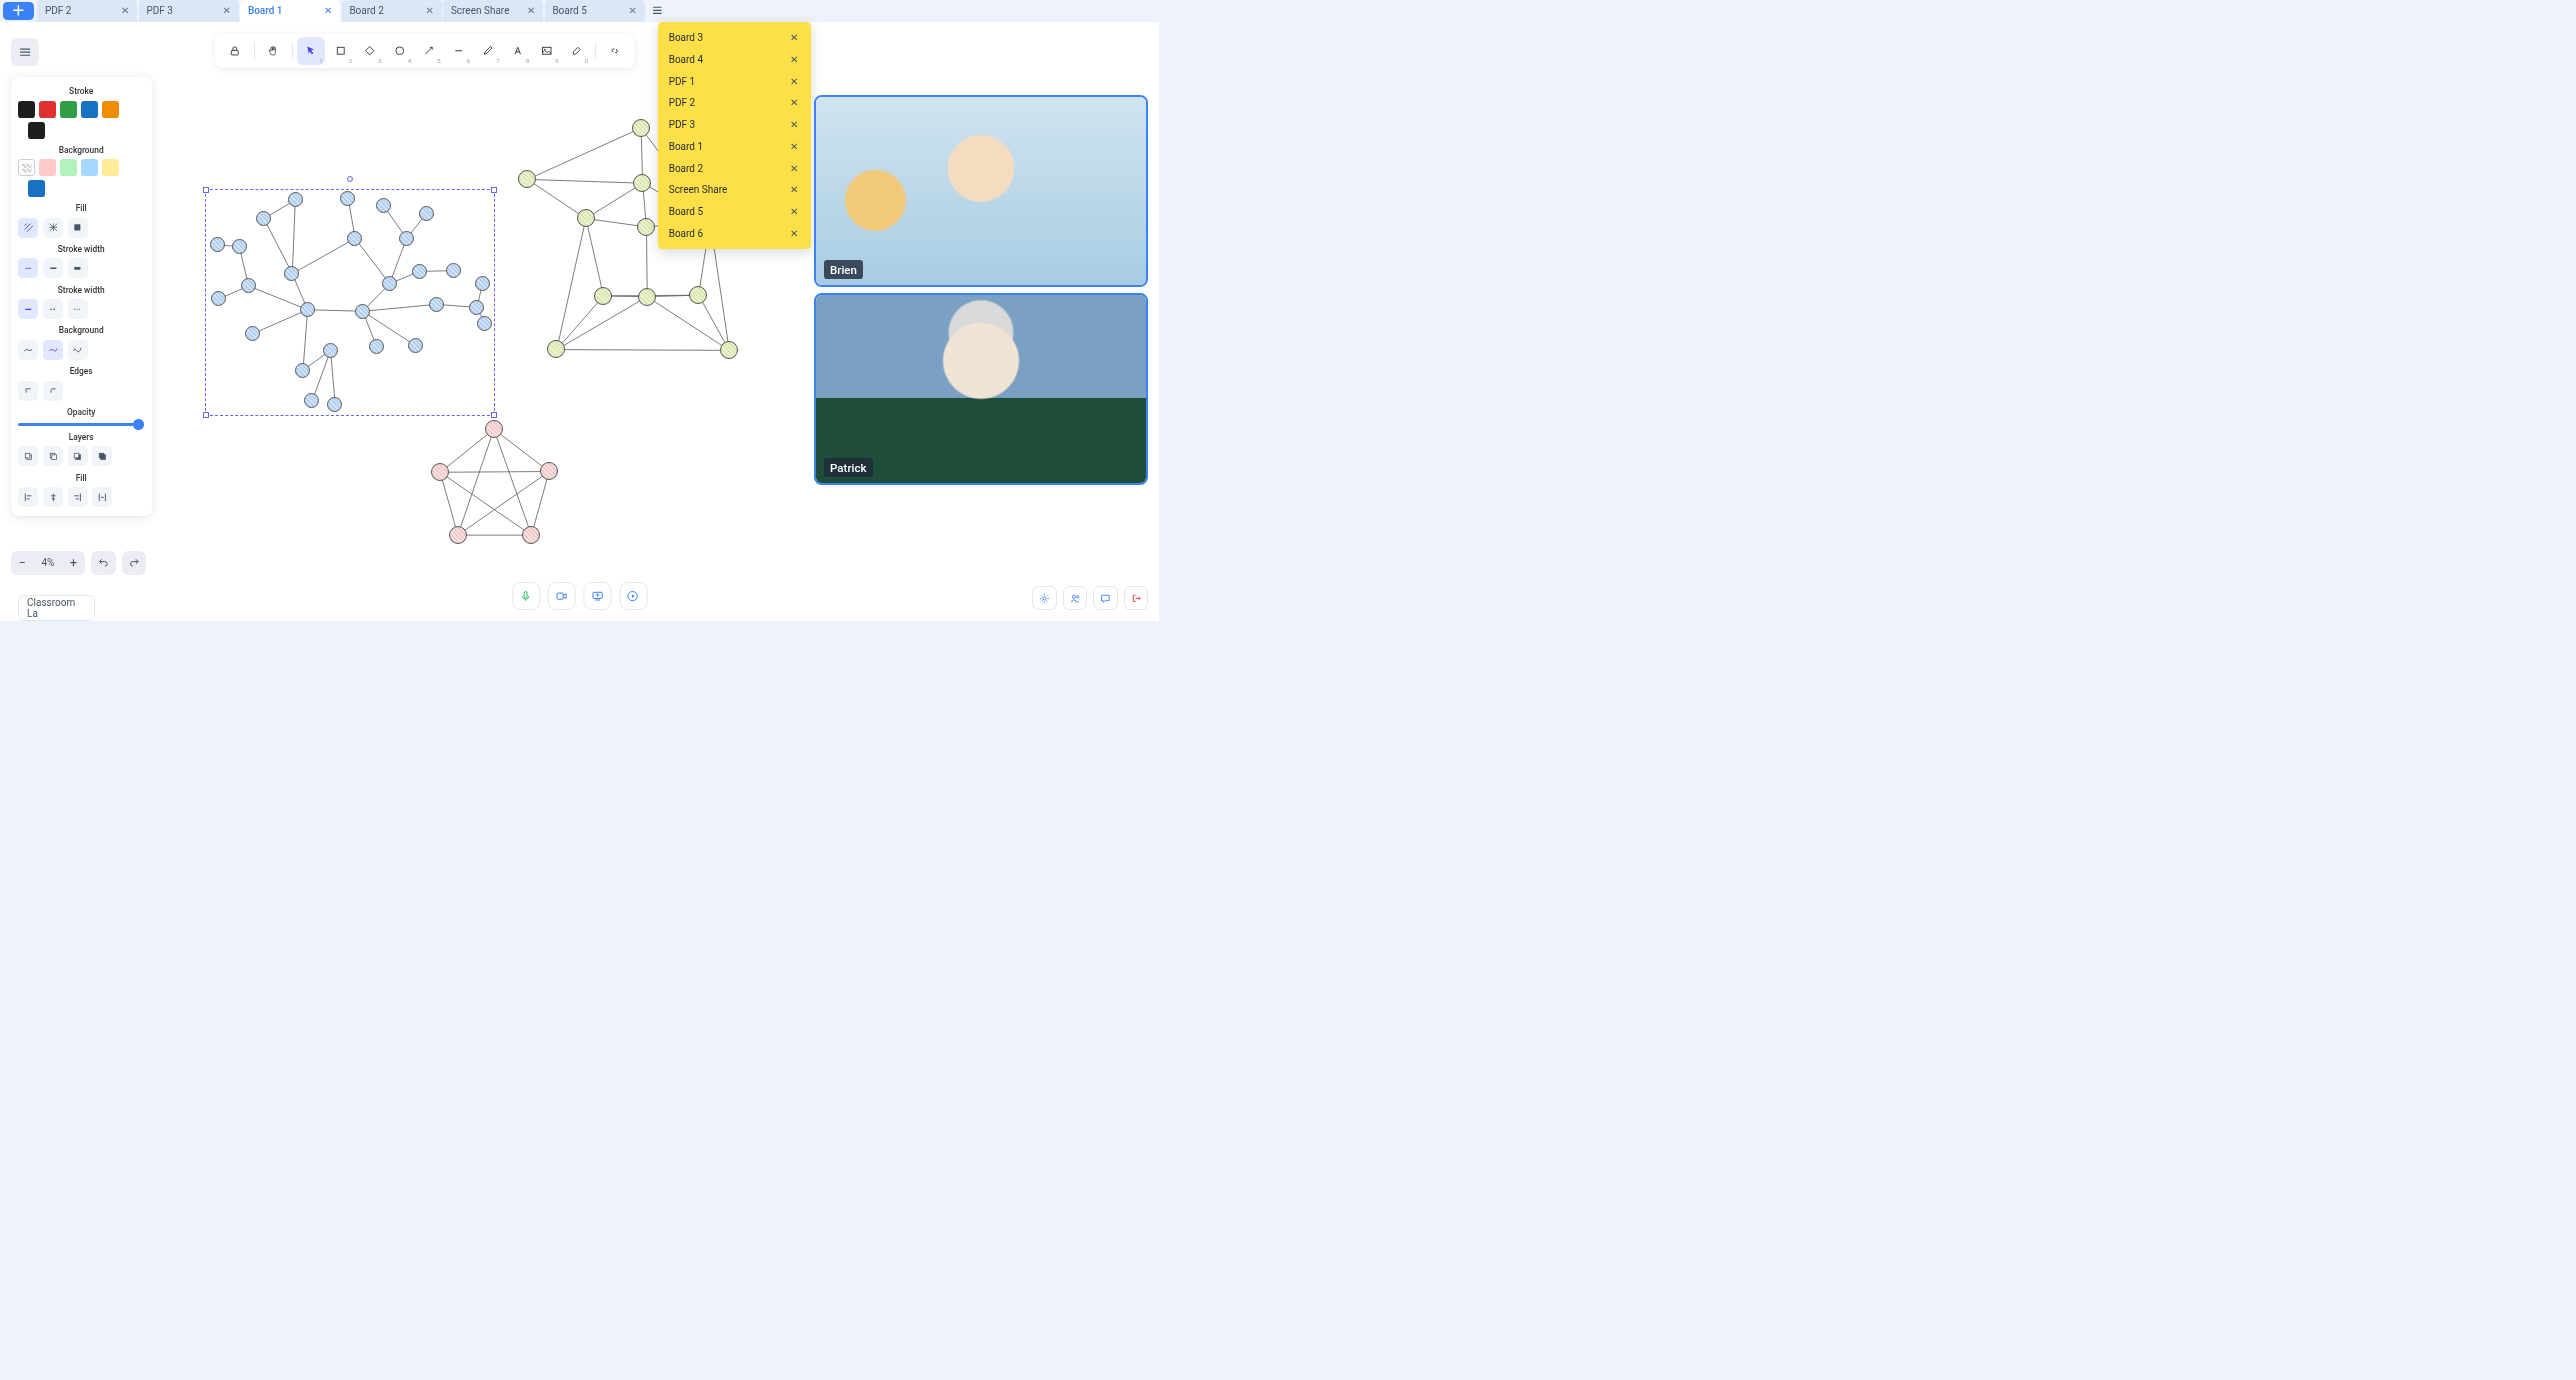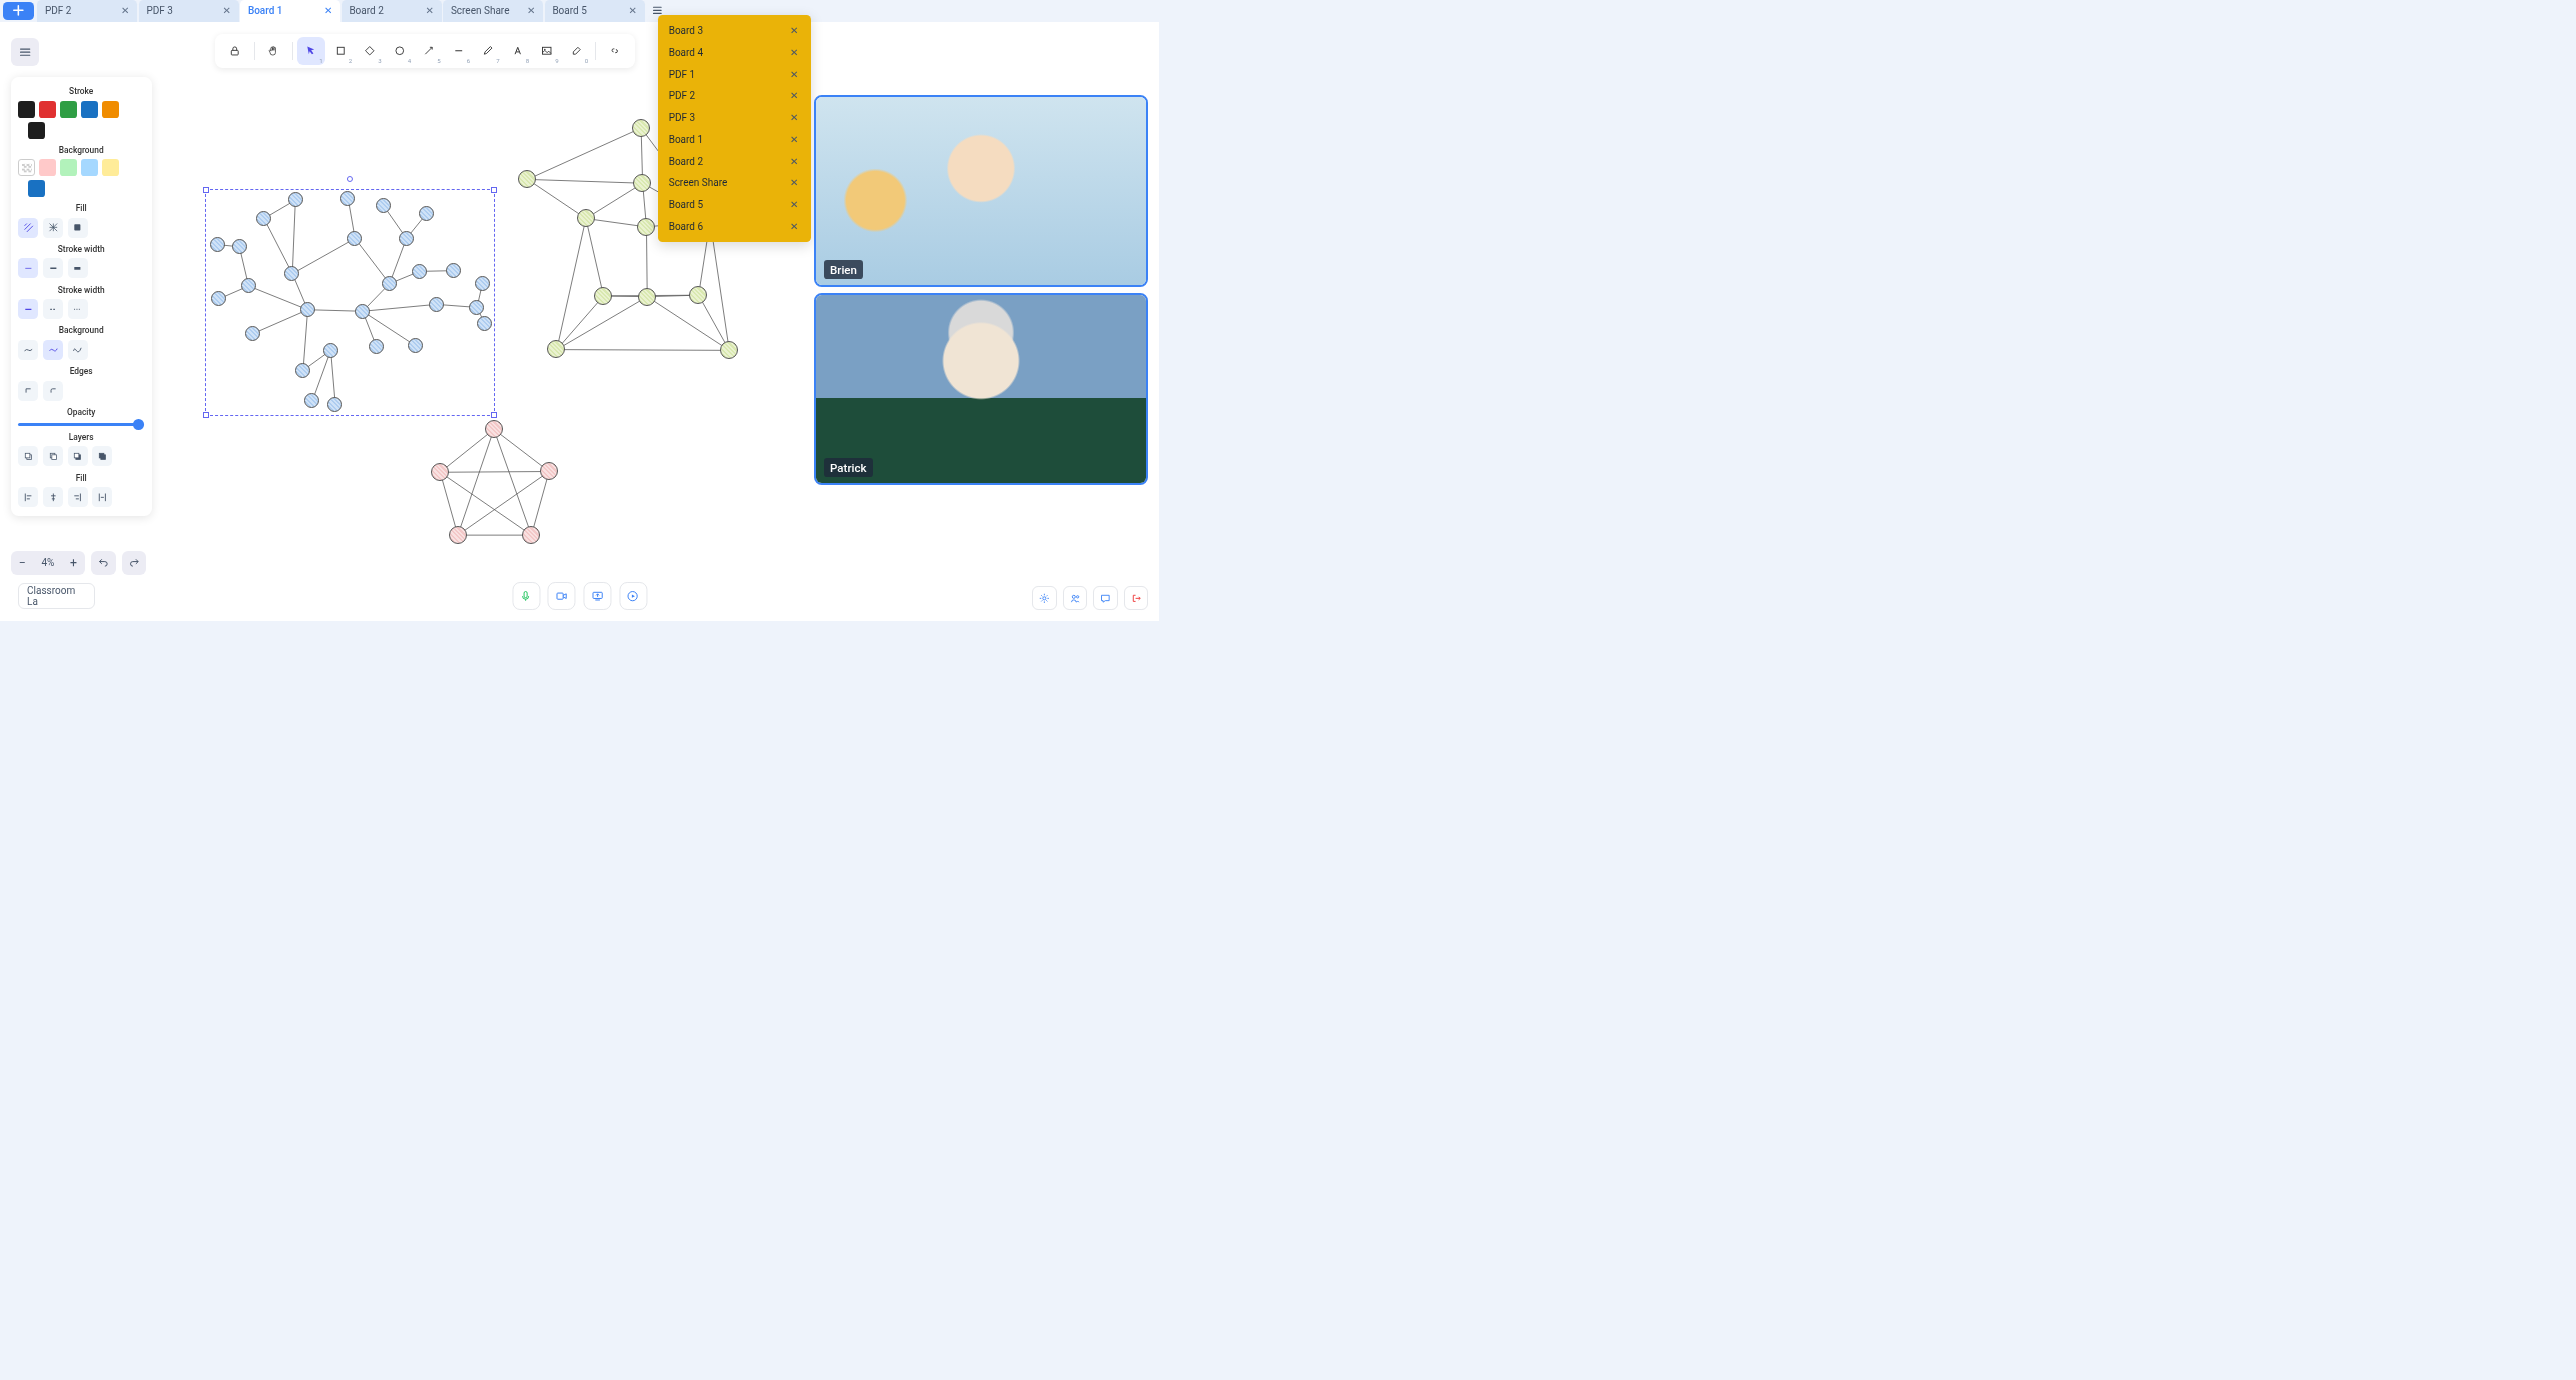--- a/index.html
+++ b/index.html
@@ -141,41 +141,41 @@
   position:absolute;left:10.7px;bottom:46px;
   display:flex;gap:6.1px;
 }
 .zoom-box {
   background:#ececf4;border-radius:6.1px;display:flex;align-items:center;
 }
 .zoom-btn { width:23px;height:24.5px;display:flex;align-items:center;justify-content:center;cursor:pointer;color:#475569;}
 .zoom-val { padding:0 7.7px;font-size:10px;color:#475569;}
 .undo-btn { width:24.5px;height:24.5px;background:#ececf4;border-radius:6.1px;display:flex;align-items:center;justify-content:center;cursor:pointer;color:#475569;}
 .classroom-input {
-  position:absolute;left:18.4px;bottom:12px;
+  position:absolute;left:18.4px;bottom:0;
   width:77px;height:26px;border:0.8px solid #e5e7eb;border-radius:6.1px;
   padding:0 7.7px;font-size:10px;display:flex;align-items:center;color:#475569;
   overflow:hidden;
 }
 .sel-box {
   position:absolute;border:0.8px dashed #6366f1;
 }
 .sel-handle {
   position:absolute;width:6.1px;height:6.1px;background:#fff;border:0.8px solid #6366f1;
 }
 .sel-rot { position:absolute;width:6.1px;height:6.1px;border:0.8px solid #6366f1;border-radius:50%;background:#fff;}
 .node {
   position:absolute;border-radius:50%;border:1.2px solid #555;
 }
 .node.blue { background:repeating-linear-gradient(45deg,#aecdf0,#aecdf0 1.5px,#cfe2f7 1.5px,#cfe2f7 3.1px); }
 .node.green { background:repeating-linear-gradient(45deg,#d9e8b0,#d9e8b0 1.5px,#eaf2d0 1.5px,#eaf2d0 3.1px); }
 .node.pink { background:repeating-linear-gradient(45deg,#f3c8c8,#f3c8c8 1.5px,#f9e1e1 1.5px,#f9e1e1 3.1px); }
 svg.edges { position:absolute; top:0;left:0; }
 .dropdown {
-  position:absolute;top:15px;left:658px;width:153px;background:#eab308;
+  position:absolute;top:22px;left:658px;width:153px;background:#fde047;
   box-shadow:0 3.1px 12.3px rgba(0,0,0,.15);border-radius:4.6px;padding:4.6px 0;
 }
 .dropdown-item {
   display:flex;align-items:center;justify-content:space-between;
   padding:5.4px 10.7px;font-size:10px;color:#1f2937;cursor:pointer;
 }
 .dropdown-item .x { color:#475569; width:12.3px; text-align:center; }
 .video-panel {
   position:absolute;right:10.7px;top:95px;width:334px;
   display:flex;flex-direction:column;gap:6.1px;

